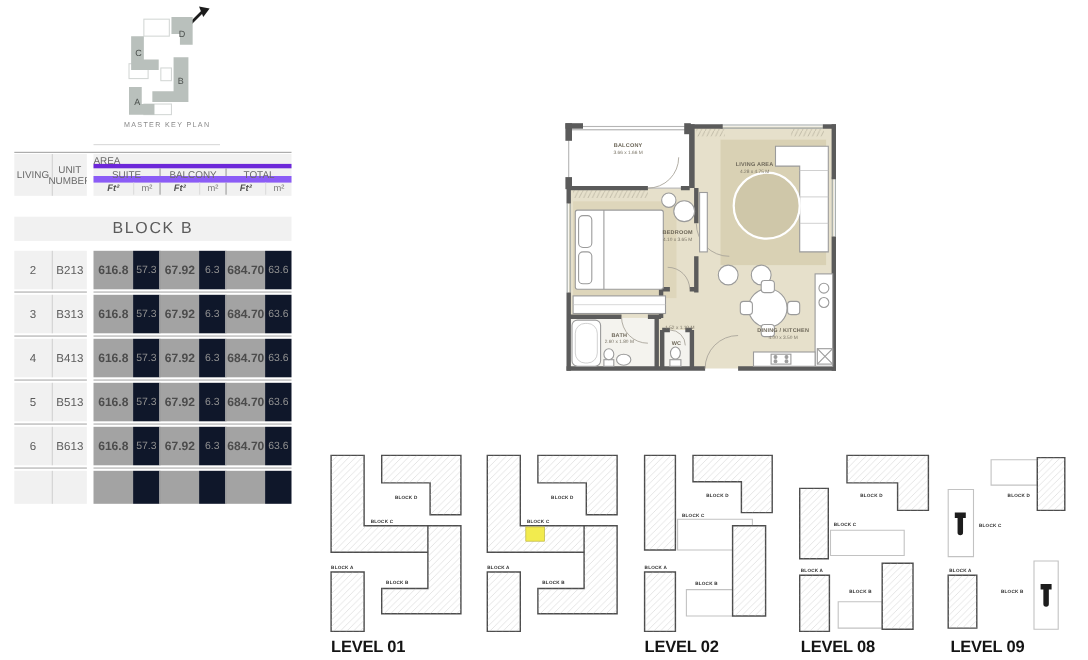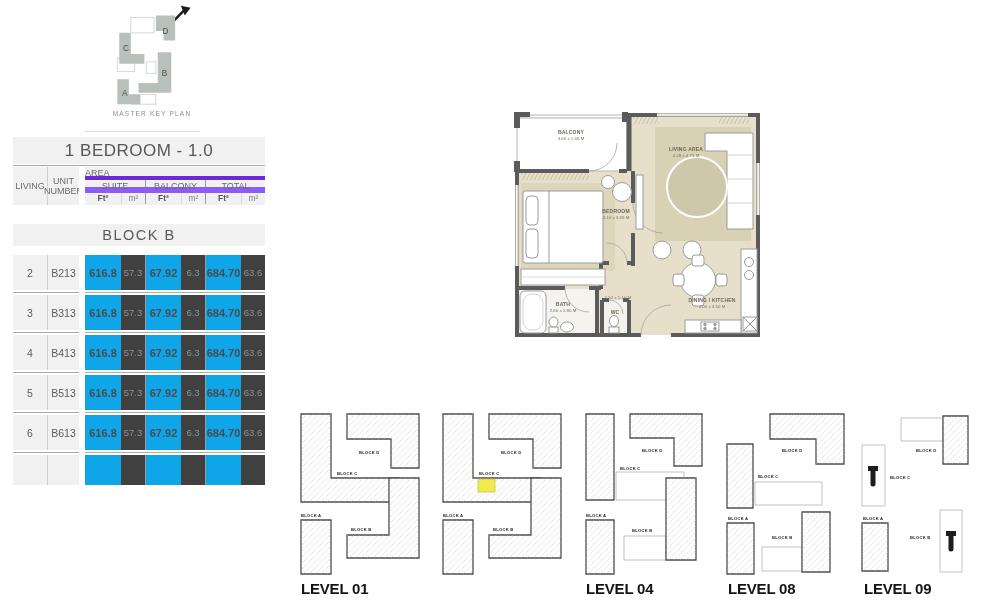--- a/index.html
+++ b/index.html
@@ -21,33 +21,33 @@
   .c-unit{width:32px;border-left:1px solid #cfcfcf;box-sizing:border-box;}
   .c-gap{width:6px;background:#fff;}
   .hd-left{height:38px;display:flex;align-items:center;justify-content:center;
            font-size:9px;color:#6a6a6a;text-align:center;line-height:10px;}
   #area-wrap{width:180px;}
   .area-row1{height:13px;line-height:13px;text-align:left;font-size:9px;color:#6a6a6a;
              border-bottom:4px solid #6d28d9;box-sizing:border-box;}
   .area-row2{display:flex;height:13px;border-bottom:6px solid #8b5cf6;box-sizing:border-box;}
   .area-row2 div{width:60px;text-align:center;font-size:9px;line-height:12px;color:#6a6a6a;box-sizing:border-box;}
   .area-row3{display:flex;height:11px;}
-  .cell-ft{width:36px;text-align:center;font-size:8.5px;line-height:11px;color:#555;font-weight:700;box-sizing:border-box;}
+  .cell-ft{width:36px;text-align:center;font-size:8.5px;line-height:11px;color:#555;font-weight:700;box-sizing:border-box;font-style:italic;}
   .cell-m{width:24px;text-align:center;font-size:8.5px;line-height:11px;color:#7d7d7d;border-left:1px solid #dcdcdc;box-sizing:border-box;}
   .gline{border-left:1px solid #9c9c9c !important;}
   #block-bar{height:22px;line-height:22px;text-align:center;font-size:14.5px;color:#5a5a5a;
              letter-spacing:1.5px;margin-top:19px;}
   #rows{margin-top:9px;}
   .trow{display:flex;height:35px;}
   .trow .c-level,.trow .c-unit{display:flex;align-items:center;justify-content:center;
         font-size:10.5px;color:#5c5c5c;background:#f1f1f1;}
   .trow .aft{width:36px;display:flex;align-items:center;justify-content:center;
-        font-size:11px;font-weight:700;color:#4c4c4c;background:#0ea5e9;box-sizing:border-box;}
+        font-size:11px;font-weight:700;color:#4c4c4c;background:#a3a3a3;box-sizing:border-box;}
   .trow .am{width:24px;display:flex;align-items:center;justify-content:center;
-        font-size:9.5px;color:#8f8f8f;background:#404040;box-sizing:border-box;}
+        font-size:9.5px;color:#8f8f8f;background:#0f172a;box-sizing:border-box;}
   .rowsep{display:flex;height:5px;align-items:center;}
   .rowsep .s1{width:66px;height:1px;background:#aaaaaa;}
   .rowsep .sg{width:6px;}
   .rowsep .s2{width:180px;height:1px;background:#aaaaaa;}
   .emptyrow{height:30px;}
   
   #fp{position:absolute;left:505px;top:103px;width:265px;height:242px;}
   .room-name{font-size:5px;font-weight:700;fill:#6b6557;letter-spacing:.2px;}
   .room-dims{font-size:4.4px;fill:#7a7466;}
   
@@ -100,21 +100,20 @@
         <text x="26" y="51">C</text>
         <text x="66" y="77">B</text>
         <text x="25" y="97">A</text>
       </g>
     </svg>
     <div id="mkp-caption">MASTER KEY PLAN</div>
   </div>
   <div id="mkp-rule"></div>
 
   <div id="tbl">
-    <div id="tbl-title" class="panel">1 BEDROOM - 1.0</div>
     <div class="rule"></div>
     <div id="thead">
       <div class="c-level hd-left panel">LIVING</div>
       <div class="c-unit hd-left panel">UNIT NUMBER</div>
       <div class="c-gap"></div>
       <div id="area-wrap" class="panel">
         <div class="area-row1">AREA</div>
         <div class="area-row2">
           <div>SUITE</div>
           <div class="gline">BALCONY</div>
@@ -399,21 +398,21 @@
           <path d="M6,6 H34 V92 H6 Z" fill="url(#hatchP)" stroke="none" opacity="0.6"></path>
           <text x="40" y="62" class="blk-label">BLOCK C</text>
           <path d="M6,112 H34 V166 H6 Z" fill="#ffffff" stroke="#4d4d4d" stroke-width="1.3"></path>
           <path d="M6,112 H34 V166 H6 Z" fill="url(#hatchP)" stroke="none" opacity="0.6"></path>
           <text x="6" y="109" class="blk-label">BLOCK A</text>
           <path d="M44,128 H86 V152 H44 Z" fill="#ffffff" stroke="#c2c2c2" stroke-width="1"></path>
           <path d="M86,70 H116 V152 H86 Z" fill="#ffffff" stroke="#4d4d4d" stroke-width="1.3"></path>
           <path d="M86,70 H116 V152 H86 Z" fill="url(#hatchP)" stroke="none" opacity="0.6"></path>
           <text x="52" y="124" class="blk-label">BLOCK B</text>
         </svg></div>
-      <div class="lvl-caption" style="left: 586px;">LEVEL 04</div>
+      <div class="lvl-caption" style="left: 586px;">LEVEL 02</div>
       <div class="lvl" style="left: 722px;"><svg viewBox="0 0 135 170" width="135" height="170">
           <path d="M48,6 H122 V56 H94 V31 H48 Z" fill="#ffffff" stroke="#4d4d4d" stroke-width="1.3"></path>
           <path d="M48,6 H122 V56 H94 V31 H48 Z" fill="url(#hatchP)" stroke="none" opacity="0.6"></path>
           <text x="60" y="44" class="blk-label">BLOCK D</text>
           <path d="M33,74 H100 V97 H33 Z" fill="#ffffff" stroke="#c2c2c2" stroke-width="1"></path>
           <path d="M5,36 H31 V100 H5 Z" fill="#ffffff" stroke="#4d4d4d" stroke-width="1.3"></path>
           <path d="M5,36 H31 V100 H5 Z" fill="url(#hatchP)" stroke="none" opacity="0.6"></path>
           <text x="36" y="70" class="blk-label">BLOCK C</text>
           <path d="M5,115 H32 V166 H5 Z" fill="#ffffff" stroke="#4d4d4d" stroke-width="1.3"></path>
           <path d="M5,115 H32 V166 H5 Z" fill="url(#hatchP)" stroke="none" opacity="0.6"></path>

